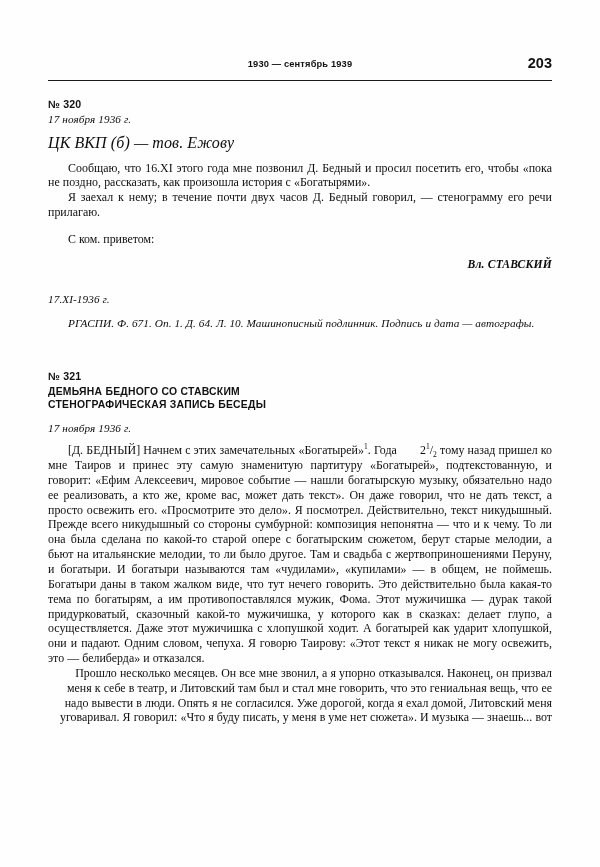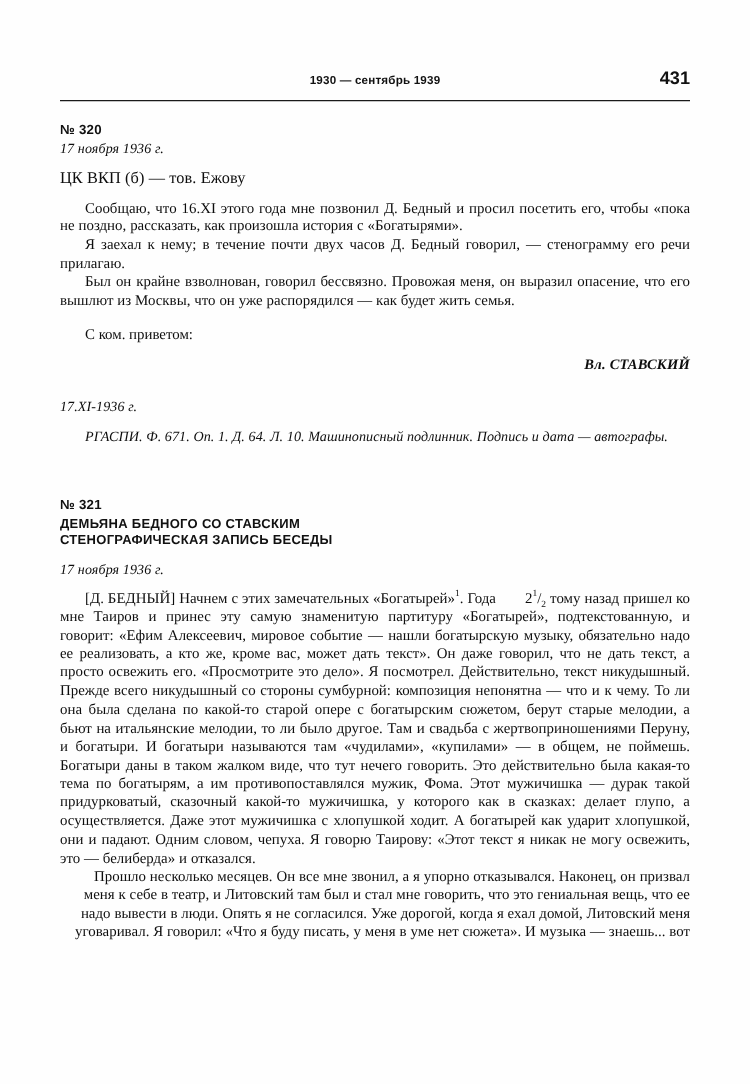--- a/index.html
+++ b/index.html
@@ -84,23 +84,24 @@
   .doc-title span { display: block; }
 
   .doc-date {
     font-style: italic;
     font-size: 11.2px;
     letter-spacing: 0.1px;
     margin-bottom: 9px;
   }
 
   .addressee {
-    font-size: 13px;
+    font-size: 16px;
     letter-spacing: 0.1px;
     margin-bottom: 9px;
+    font-style: italic;
   }
 
   p.body {
     margin: 0;
     font-size: 11.9px;
     line-height: 14.85px;
     text-align: justify;
     text-indent: 20px;
     letter-spacing: 0.02px;
     word-spacing: 0.1px;
@@ -159,31 +160,30 @@
   .frac sub { font-size: 7.6px; vertical-align: sub;  line-height: 0; }
 </style>
 </head>
 <body>
 
 <div class="page">
   <div class="content">
 
     <div class="runhead">
       <div class="runhead-center">1930 — сентябрь 1939</div>
-      <div class="runhead-folio">431</div>
+      <div class="runhead-folio">203</div>
     </div>
 
     <div class="doc">
       <div class="doc-number">№ 320</div>
       <div class="doc-date">17 ноября 1936 г.</div>
       <div class="addressee">ЦК ВКП (б) — тов. Ежову</div>
 
       <p class="body">Сообщаю, что 16.XI этого года мне позвонил Д. Бедный и просил посетить его, чтобы «пока не поздно, рассказать, как произошла история с «Богатырями».</p>
       <p class="body">Я заехал к нему; в течение почти двух часов Д. Бедный говорил, — стенограмму его речи прилагаю.</p>
-      <p class="body">Был он крайне взволнован, говорил бессвязно. Провожая меня, он выразил опасение, что его вышлют из Москвы, что он уже распорядился — как будет жить семья.</p>
 
       <div class="closing">С ком. приветом:</div>
       <div class="signature">Вл. СТАВСКИЙ</div>
       <div class="date-bottom">17.XI-1936 г.</div>
       <div class="citation">РГАСПИ. Ф. 671. Оп. 1. Д. 64. Л. 10. Машинописный подлинник. Подпись и дата — автографы.</div>
     </div>
 
     <div class="gap"></div>
 
     <div class="doc">

